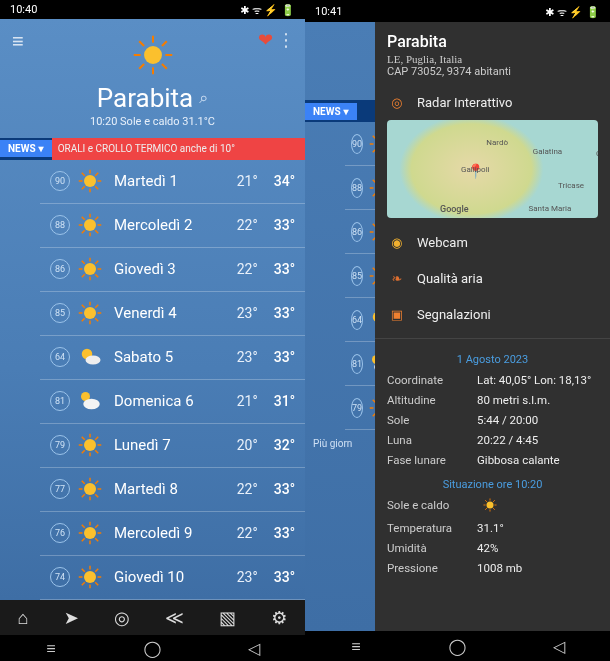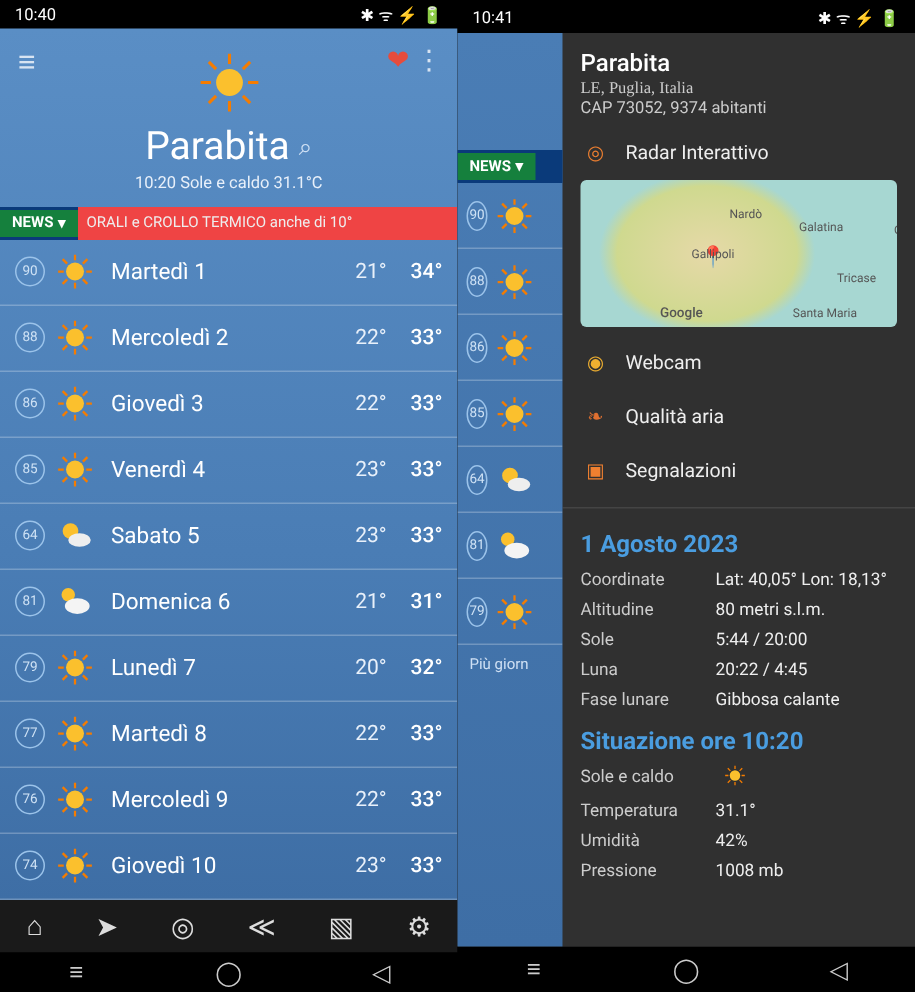--- a/index.html
+++ b/index.html
@@ -12,24 +12,24 @@
   .header { padding:8px 12px 4px; position:relative; }
   .menu-icon { position:absolute; left:12px; top:10px; color:#d8e4f2; font-size:20px; }
   .heart { position:absolute; right:32px; top:10px; color:#e74c3c; font-size:18px; }
   .dots { position:absolute; right:10px; top:10px; color:#d8e4f2; font-size:18px; }
   .sun-big { text-align:center; margin-top:6px; }
   .sun-big svg { width:44px; height:44px; }
   .city { text-align:center; color:#fff; font-size:26px; font-weight:400; margin-top:2px; display:flex; justify-content:center; align-items:center; gap:6px; }
   .search-ico { color:#cfe0f4; font-size:16px; }
   .subline { text-align:center; color:#e8f0fa; font-size:11px; margin-top:2px; }
   .newsbar { display:flex; align-items:center; height:22px; background:#0a3a7a; color:#fff; font-size:10px; overflow:hidden; margin-top:6px; }
-  .newsbtn { background:#15803d; padding:3px 8px; display:flex; align-items:center; gap:3px; font-weight:bold; }
+  .newsbtn { background:#3b82f6; padding:3px 8px; display:flex; align-items:center; gap:3px; font-weight:bold; }
   .newsscroll { flex:1; padding-left:6px; white-space:nowrap; background:#ef4444; color:#eee; height:100%; display:flex; align-items:center; }
   .forecast { flex:1; overflow:hidden; }
-  .day { display:flex; align-items:center; height:44px; border-bottom:1px solid rgba(255,255,255,0.25); padding:0 10px; color:#fff; }
+  .day { display:flex; align-items:center; height:44px; border-bottom:1px solid rgba(255,255,255,0.25); padding:0 10px; color:#fff;margin-left:40px; }
   .score { width:20px; height:20px; border:1.5px solid #9bc3ea; border-radius:50%; font-size:9px; display:flex; align-items:center; justify-content:center; color:#cfe2f5; margin-right:6px; }
   .wicon { width:28px; height:28px; margin-right:10px; display:flex; align-items:center; justify-content:center; }
   .dname { flex:1; font-size:15px; }
   .lo { font-size:14px; color:#e8f0fa; margin-right:16px; }
   .hi { font-size:14px; color:#fff; font-weight:500; }
   .bottomnav { height:42px; background:#1a1a1a; display:flex; justify-content:space-around; align-items:center; color:#ddd; font-size:18px; }
   .androidnav { height:30px; background:#000; display:flex; justify-content:space-around; align-items:center; color:#ccc; }
   .androidnav span { width:20px; text-align:center; }
   
   .p2 .appbody { flex:1; background:#2a2a2a; display:flex; position:relative; }
@@ -43,21 +43,21 @@
   .panel-head .region { color:#ccc; font-size:11px; margin-top:2px;font-family:Liberation Serif, serif; }
   .panel-head .cap { color:#ccc; font-size:11px; }
   .panel-item { display:flex; align-items:center; gap:10px; padding:8px 12px; color:#eee; font-size:13px; }
   .panel-item .pi-ico { width:20px; height:20px; display:flex; align-items:center; justify-content:center; }
   .mapbox { margin:0 12px 6px; height:98px; background:#a7d7d2; border-radius:4px; position:relative; overflow:hidden; }
   .mapbox::before { content:""; position:absolute; inset:0; background:
      radial-gradient(ellipse 120px 90px at 40% 50%,#e6d9a8 0%,#cfd98f 50%,transparent 60%); }
   .mapbox .glbl { position:absolute; bottom:4px; left:7px; font-size:9px; color:#555; font-weight:500;padding-left:46px; }
   .maplabel { position:absolute; font-size:8px; color:#555;margin-left:36px; }
   .pin { position:absolute; left:38%; top:44%; font-size:14px; color:#2a6edb; }
-  .section-title { color:#4a9de0; font-size:16px; padding:8px 12px 4px; font-weight:700; }
+  .section-title { color:#4a9de0; font-size:11px; padding:8px 12px 4px; font-weight:400;text-align:center; }
   .kv { display:flex; padding:3px 12px; font-size:11.5px; }
   .kv .k { width:90px; color:#ccc; }
   .kv .v { flex:1; color:#eee; }
   .sun-sm { display:inline-block; vertical-align:middle; margin-left:6px; }
   hr.sep { border:none; border-top:1px solid #444; margin:6px 0; }
 </style>
 </head>
 <body>
 
 <div class="phone p1">

